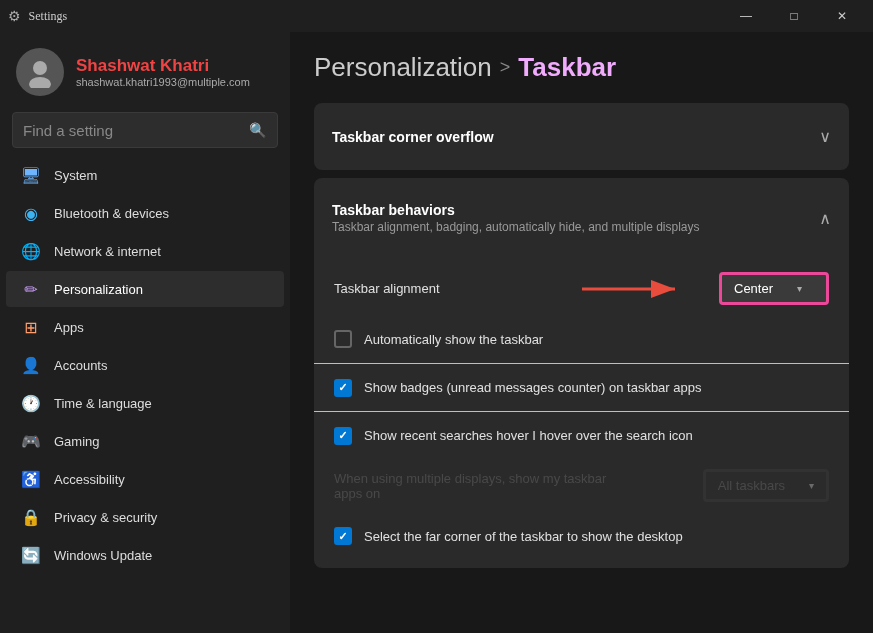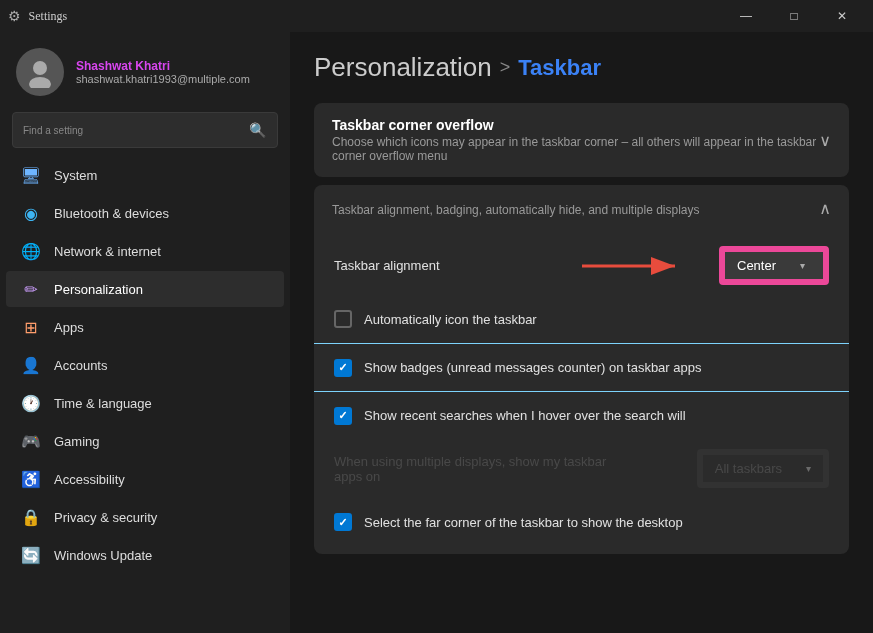--- a/index.html
+++ b/index.html
@@ -86,23 +86,23 @@
       border-radius: 50%;
       background: #555;
       display: flex;
       align-items: center;
       justify-content: center;
       font-size: 24px;
       color: #ccc;
       flex-shrink: 0;
     }
     .user-info .user-name {
-      font-size: 12px;
+      font-size: 17px;
       font-weight: 600;
-      color: #d946ef;
+      color: #ef4444;
     }
     .user-info .user-email {
       font-size: 11px;
       color: #aaa;
     }
 
     
     .search-box {
       margin: 4px 12px 8px 12px;
       display: flex;
@@ -111,21 +111,21 @@
       border-radius: 4px;
       border: 1px solid #3a3a3a;
       padding: 0 10px;
       height: 36px;
     }
     .search-box input {
       background: transparent;
       border: none;
       outline: none;
       color: #ccc;
-      font-size: 10px;
+      font-size: 15px;
       flex: 1;
     }
     .search-box input::placeholder { color: #888; }
     .search-icon-btn {
       color: #aaa;
       font-size: 14px;
       cursor: pointer;
     }
 
     
@@ -183,38 +183,38 @@
     .breadcrumb-parent {
       font-size: 26px;
       font-weight: 300;
       color: #ccc;
     }
     .breadcrumb-arrow {
       font-size: 18px;
       color: #888;
     }
     .breadcrumb-current {
-      font-size: 22px;
+      font-size: 26px;
       font-weight: 700;
-      color: #3b82f6;
+      color: #f0abfc;
     }
 
     
     .setting-section {
       background: #2a2a2a;
       border-radius: 8px;
       margin-bottom: 8px;
       overflow: hidden;
     }
 
     .section-header {
       display: flex;
       align-items: center;
       justify-content: space-between;
-      padding: 14px 18px;
+      padding: 24px 18px;
       cursor: pointer;
     }
     .section-title {
       font-size: 14px;
       font-weight: 600;
       color: #fff;
     }
     .section-subtitle {
       font-size: 12px;
       color: #999;
@@ -251,21 +251,21 @@
       display: flex;
       align-items: center;
       gap: 8px;
     }
 
     
     .dropdown {
       display: flex;
       align-items: center;
       background: #3a3a3a;
-      border: 6px solid #ec4899;
+      border: 3px solid #ec4899;
       border-radius: 4px;
       padding: 6px 12px;
       gap: 24px;
       cursor: pointer;
       min-width: 110px;
       font-size: 13px;
       color: #fff;
       margin-left: 24px;
     }
     .dropdown-arrow { color: #aaa; font-size: 10px; }
@@ -413,29 +413,29 @@
     <div class="breadcrumb">
       <span class="breadcrumb-parent">Personalization</span>
       <span class="breadcrumb-arrow">&gt;</span>
       <span class="breadcrumb-current">Taskbar</span>
     </div>
 
     <div class="setting-section">
       <div class="section-header">
         <div>
           <div class="section-title">Taskbar corner overflow</div>
-          <div class="section-subtitle">Choose which icons may appear in the taskbar corner – all others will appear in the taskbar corner overflow menu</div>
         </div>
         <span class="collapse-btn">∨</span>
       </div>
     </div>
 
     <div class="setting-section">
       <div class="section-header">
         <div>
+          <div class="section-title">Taskbar behaviors</div>
           <div class="section-subtitle">Taskbar alignment, badging, automatically hide, and multiple displays</div>
         </div>
         <span class="collapse-btn">∧</span>
       </div>
 
       <div class="section-content">
 
         <div class="setting-row">
           <span class="setting-label">Taskbar alignment</span>
           <div class="arrow-container">
@@ -450,32 +450,32 @@
             </svg>
             <div class="dropdown">
               <span>Center</span>
               <span class="dropdown-arrow">▾</span>
             </div>
           </div>
         </div>
 
         <div class="checkbox-row">
           <div class="checkbox"></div>
-          <span class="setting-label">Automatically icon the taskbar</span>
+          <span class="setting-label">Automatically show the taskbar</span>
         </div>
 
         <div class="checkbox-row">
           <div class="checkbox checked"></div>
           <span class="setting-label">Show badges (unread messages counter) on taskbar apps</span>
         </div>
 
 
         <div class="checkbox-row">
           <div class="checkbox checked"></div>
-          <span class="setting-label">Show recent searches when I hover over the search will</span>
+          <span class="setting-label">Show recent searches hover I hover over the search icon</span>
         </div>
 
         <div class="setting-row" style="opacity:0.5;gap:44px;">
           <span class="setting-label disabled">When using multiple displays, show my taskbar apps on</span>
           <div class="dropdown disabled">
             <span>All taskbars</span>
             <span class="dropdown-arrow">▾</span>
           </div>
         </div>
 

